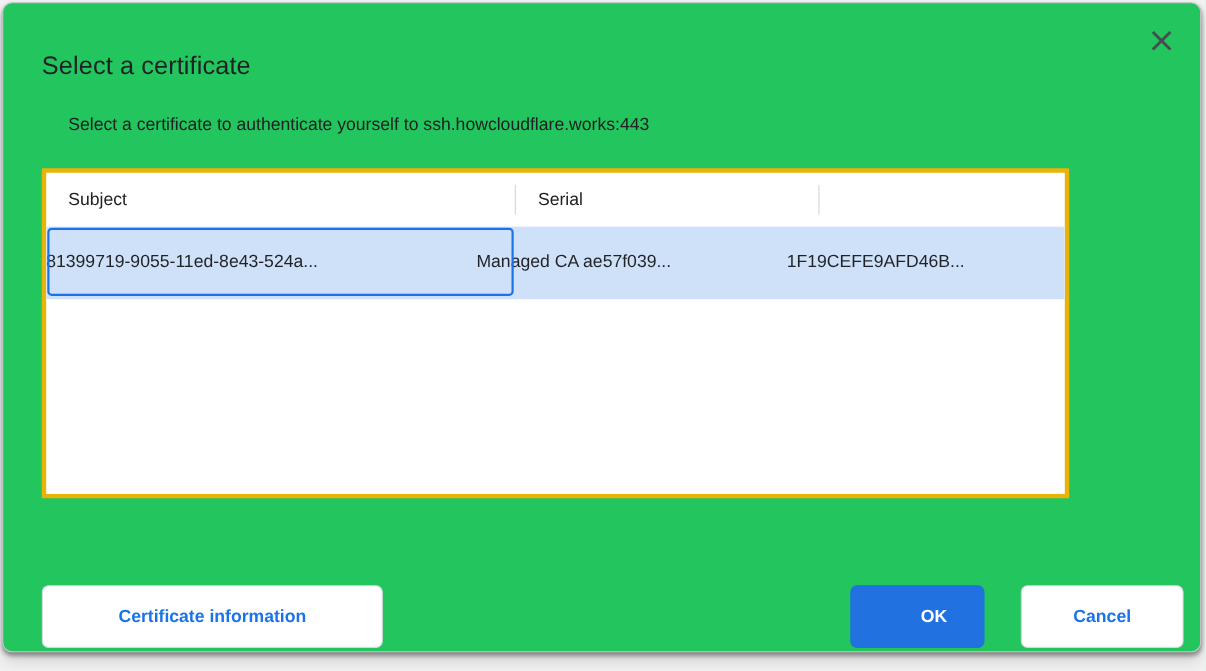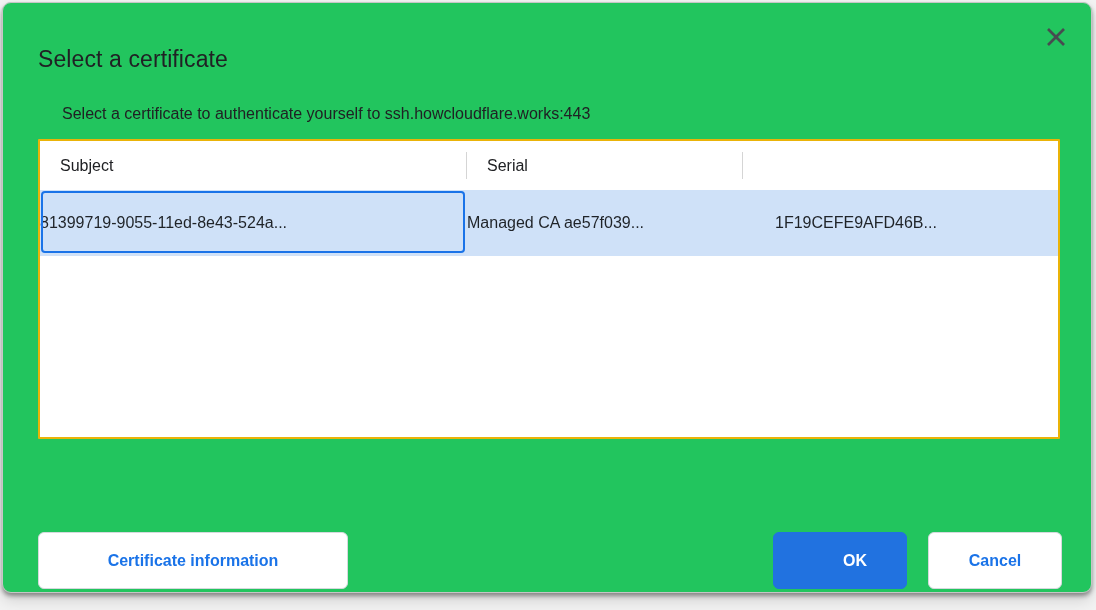--- a/index.html
+++ b/index.html
@@ -56,24 +56,24 @@
     left: 35px;
     top: 102px;
     font-size: 16px;
     font-weight: 400;
     color: #202124;
     margin-left: 24px;
   }
   .cert-table {
     position: absolute;
     left: 35px;
-    top: 136px;
-    width: 1022px;
+    top: 150px;
+    width: 934px;
     height: 300px;
-    border: 2px solid #eab308;
+    border: 4px solid #eab308;
     border-radius: 1px;
     box-sizing: border-box;
     background: #ffffff;
     overflow: hidden;
   }
   .table-header {
     display: flex;
     height: 49px;
     align-items: center;
   }
@@ -145,22 +145,22 @@
     background: #ffffff;
     border: 1px solid #d5d9dd;
     color: #1a73e8;
   }
   .btn-primary {
     background: #2172e0;
     border: 1px solid #2172e0;
     color: #ffffff;
   }
   .btn-cert-info { left: 35px;  width: 310px; }
-  .btn-ok        { left: 770px; width: 134px; padding-left: 36px; }
-  .btn-cancel    { left: 925px; width: 134px; }
+  .btn-ok        { left: 770px; width: 122px; padding-left: 36px; }
+  .btn-cancel    { left: 925px; width: 148px; }
 </style>
 </head>
 <body>
 
 <div class="canvas">
   <div class="dialog">
 
     <button class="close-btn">
       <svg width="22" height="22" viewBox="0 0 22 22">
         <line x1="3" y1="3" x2="19" y2="19" stroke="#474c50" stroke-width="2.6"></line>

